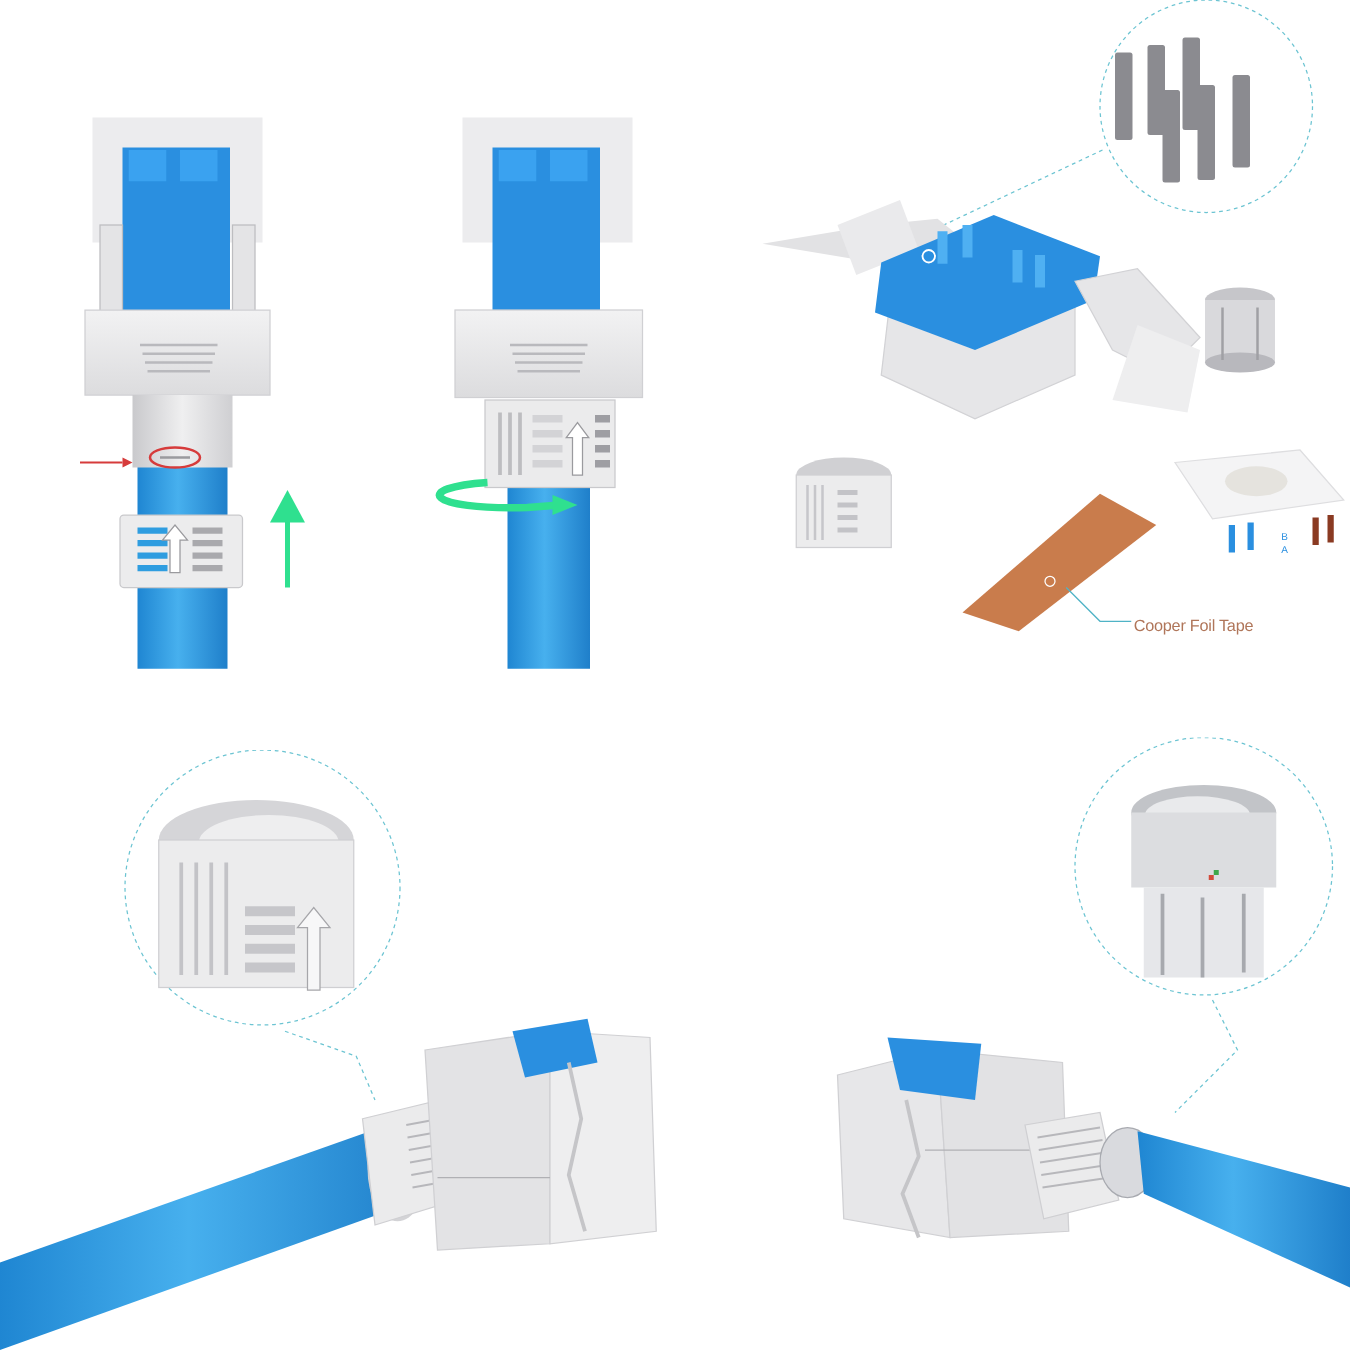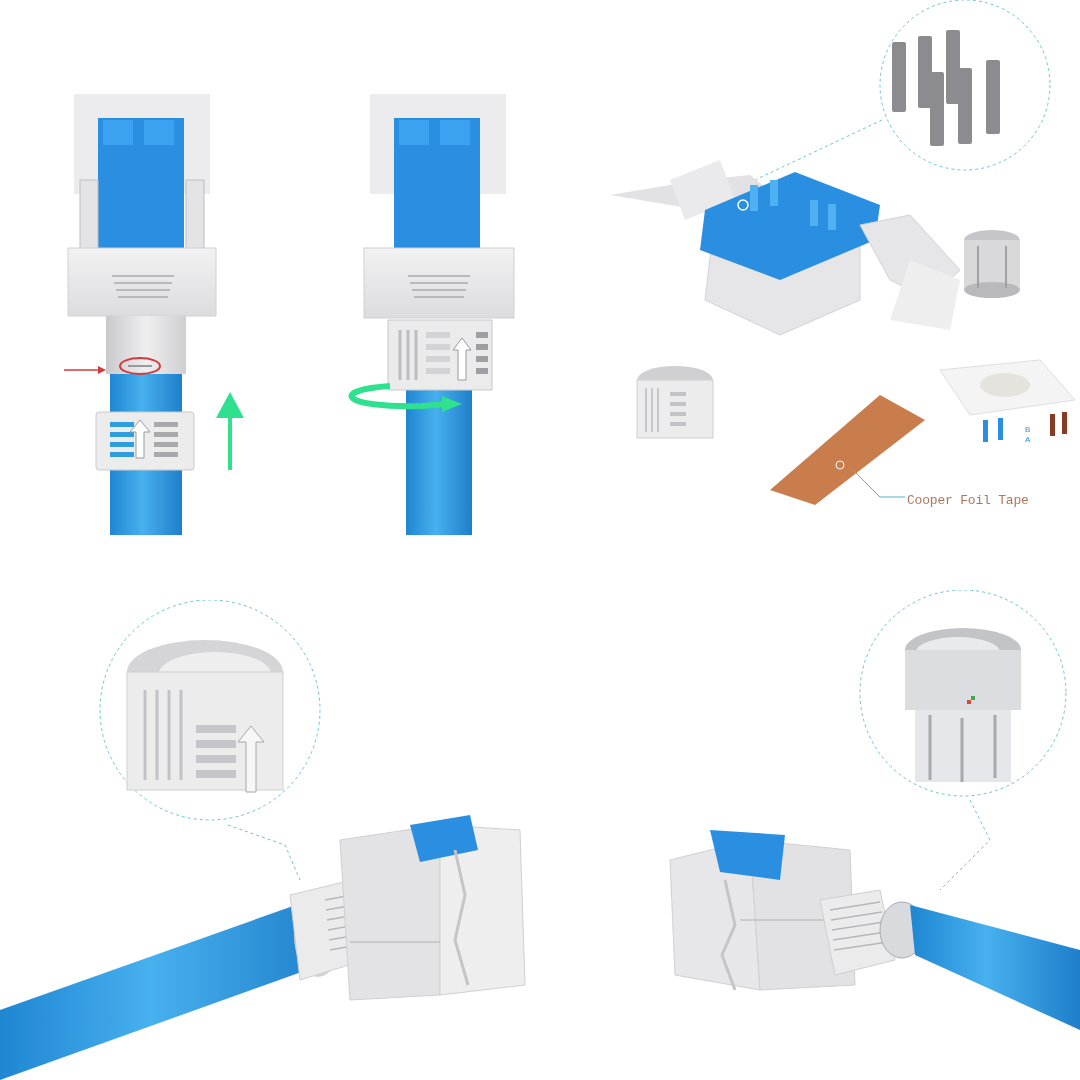--- a/index.html
+++ b/index.html
@@ -1,19 +1,19 @@
 <!DOCTYPE html>
 <html><head>
 <meta charset="utf-8">
 <style>
   html,body{margin:0;padding:0;background:#ffffff;}
   body{width:1080px;height:1080px;position:relative;overflow:hidden;font-family:"Liberation Sans",sans-serif;}
   .abs{position:absolute;}
   svg{display:block;}
-  .callout-label{position:absolute;left:907px;top:493px;font-size:13px;color:#b0765a;font-family:Liberation Mono, monospace;letter-spacing:-0.2px;}
+  .callout-label{position:absolute;left:907px;top:493px;font-size:13px;color:#b0765a;font-family:Liberation Sans, sans-serif;letter-spacing:-0.2px;}
 </style>
 </head>
 <body>
 
 <div class="abs" style="left:40px;top:80px;width:240px;height:460px;">
   <svg width="240" height="460" viewBox="0 0 240 460">
     <defs>
       <linearGradient id="cable1" x1="0" x2="1">
           <stop offset="0" stop-color="#1f86d2"></stop>
           <stop offset="0.45" stop-color="#47b0ee"></stop>

